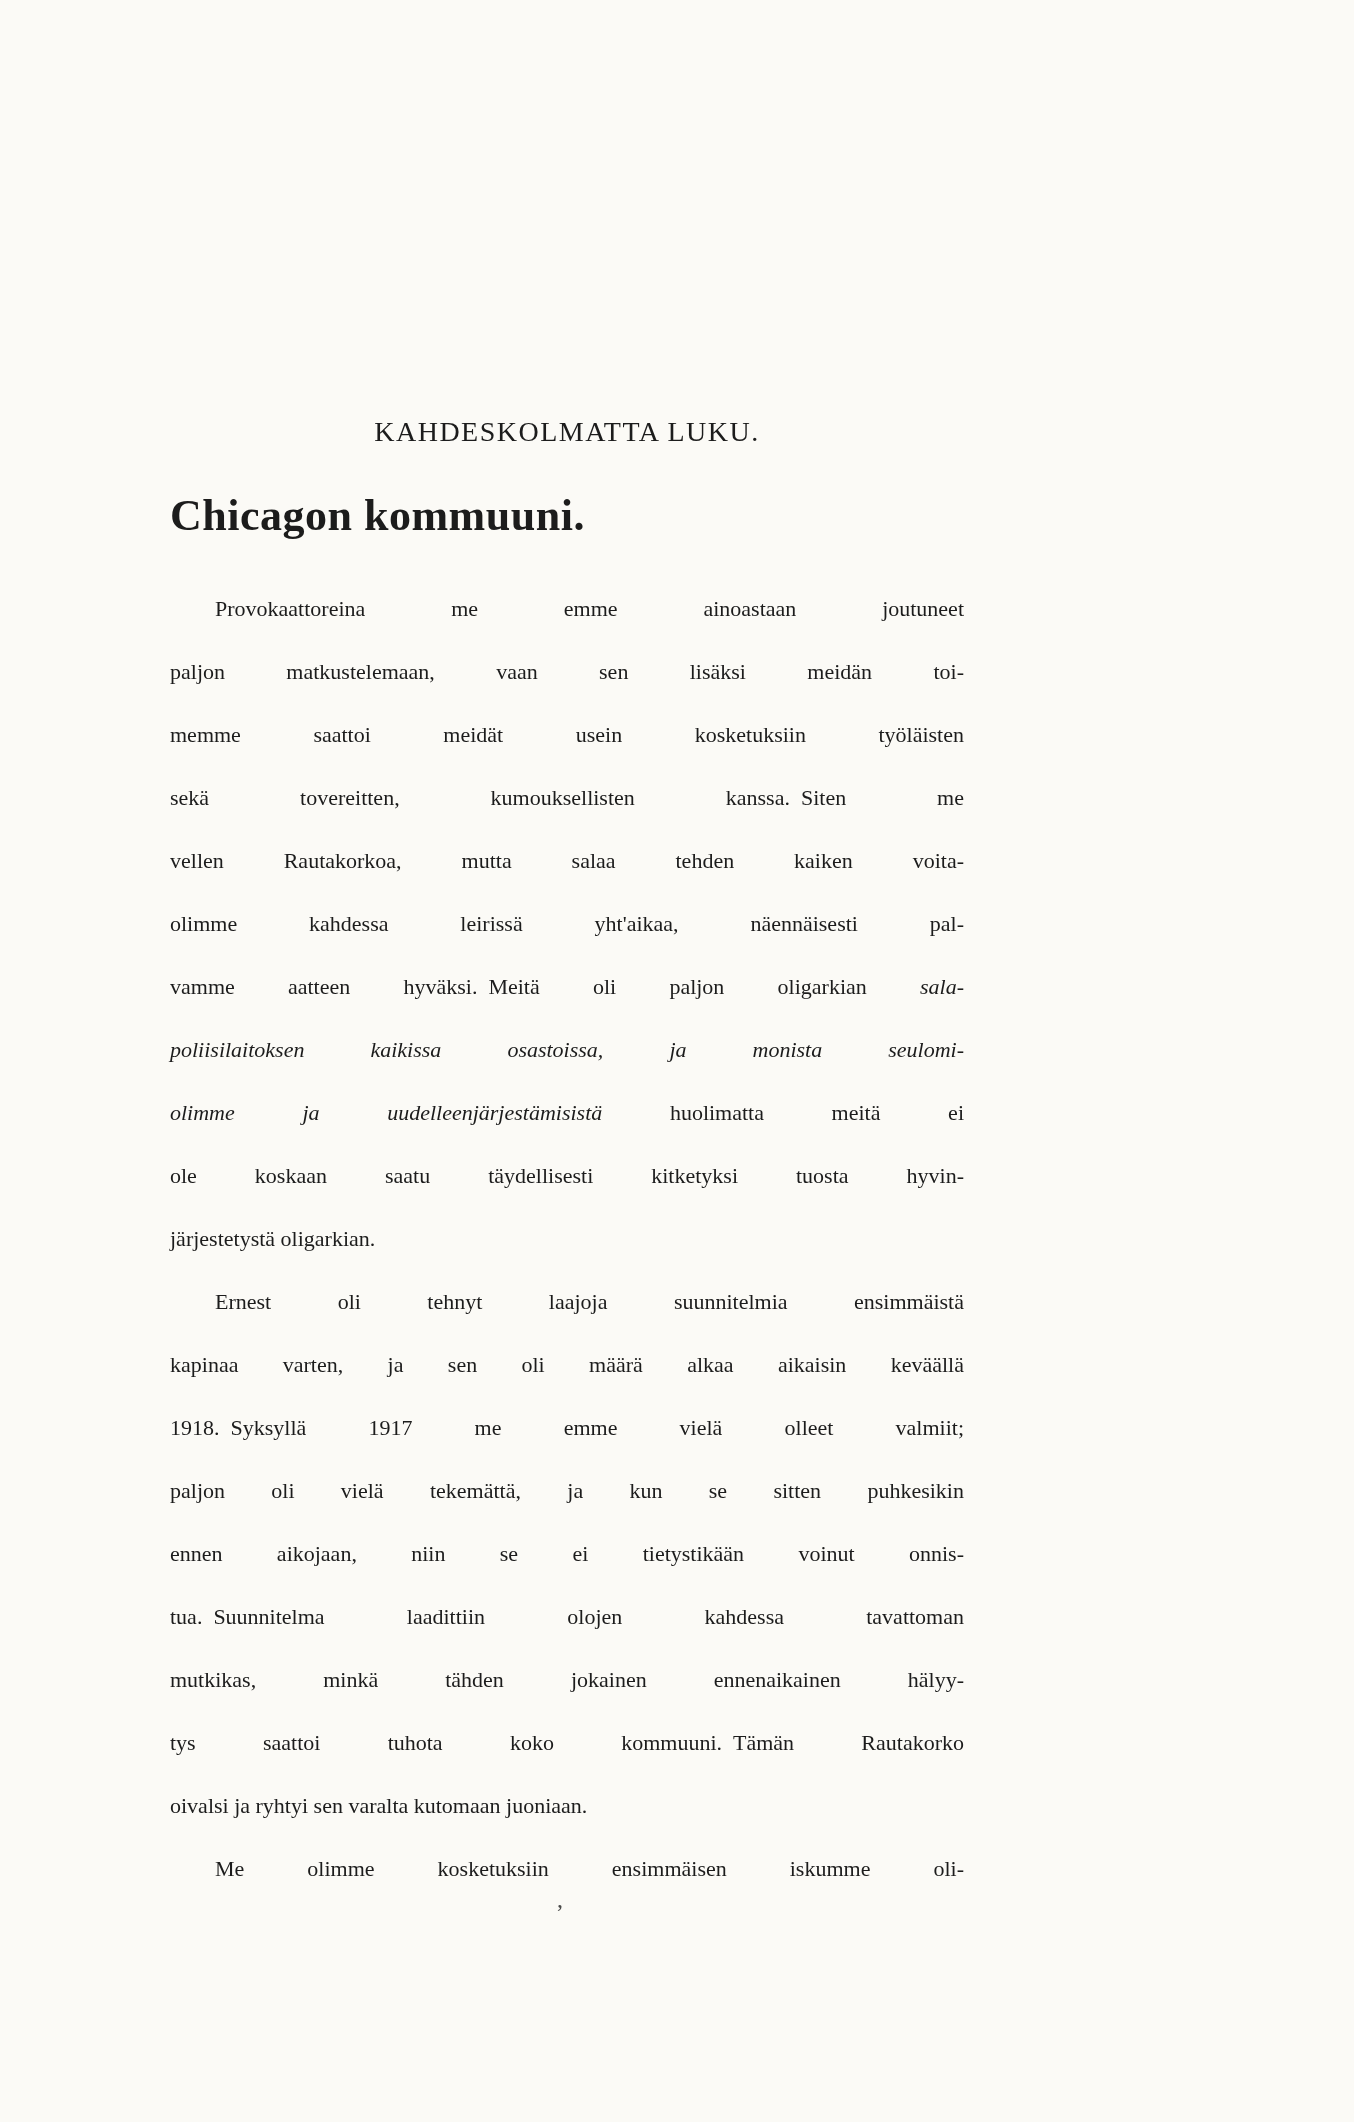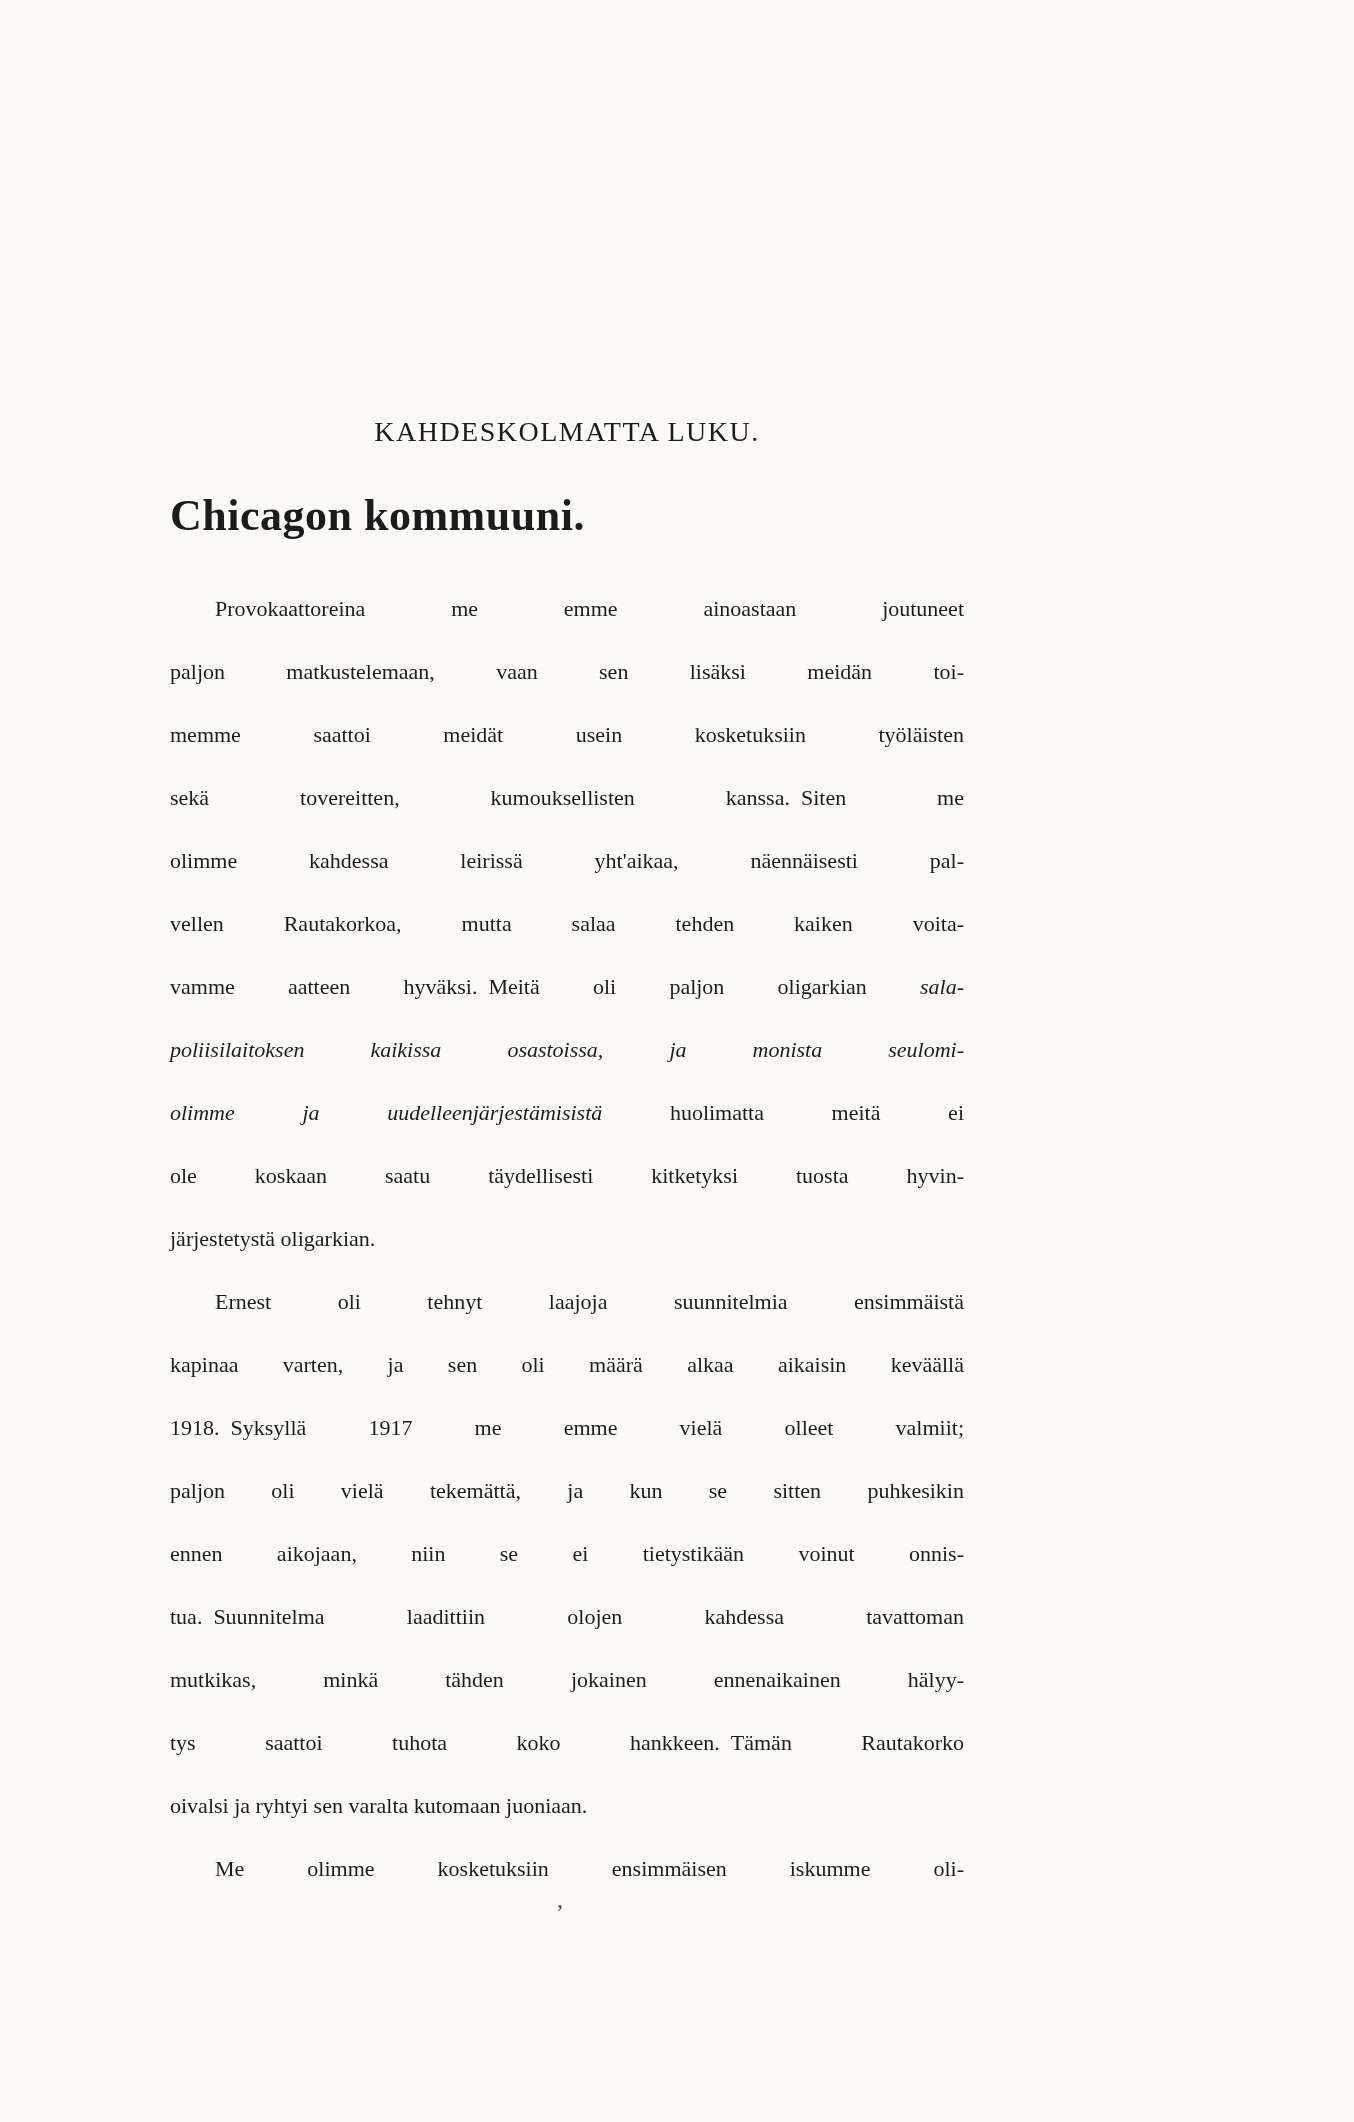--- a/index.html
+++ b/index.html
@@ -67,37 +67,37 @@
 <div class="page">
   <div class="textcol">
     <div class="chapter-heading">KAHDESKOLMATTA LUKU.</div>
     <h1 class="title">Chicagon kommuuni.</h1>
     <div class="body-text">
         <div class="paragraph">
           <div class="line first"><span>Provokaattoreina me emme ainoastaan joutuneet</span></div>
           <div class="line"><span>paljon matkustelemaan, vaan sen lisäksi meidän toi-</span></div>
           <div class="line"><span>memme saattoi meidät usein kosketuksiin työläisten</span></div>
           <div class="line"><span>sekä tovereitten, kumouksellisten kanssa. Siten me</span></div>
+          <div class="line"><span>vellen Rautakorkoa, mutta salaa tehden kaiken voita-</span></div>
           <div class="line"><span>olimme kahdessa leirissä yht'aikaa, näennäisesti pal-</span></div>
-          <div class="line"><span>vellen Rautakorkoa, mutta salaa tehden kaiken voita-</span></div>
           <div class="line"><span>vamme aatteen hyväksi. Meitä oli paljon oligarkian </span><span class="italic">sala-</span></div>
           <div class="line"><span class="italic">poliisilaitoksen kaikissa osastoissa, ja monista seulomi-</span></div>
           <div class="line"><span class="italic">olimme ja uudelleenjärjestämisistä</span><span> huolimatta meitä ei</span></div>
           <div class="line"><span>ole koskaan saatu täydellisesti kitketyksi tuosta hyvin-</span></div>
           <div class="line plain-end"><span>järjestetystä oligarkian.</span></div>
         </div>
         <div class="paragraph">
           <div class="line first"><span>Ernest oli tehnyt laajoja suunnitelmia ensimmäistä</span></div>
           <div class="line"><span>kapinaa varten, ja sen oli määrä alkaa aikaisin keväällä</span></div>
           <div class="line"><span>1918. Syksyllä 1917 me emme vielä olleet valmiit;</span></div>
           <div class="line"><span>paljon oli vielä tekemättä, ja kun se sitten puhkesikin</span></div>
           <div class="line"><span>ennen aikojaan, niin se ei tietystikään voinut onnis-</span></div>
           <div class="line"><span>tua. Suunnitelma laadittiin olojen kahdessa tavattoman</span></div>
           <div class="line"><span>mutkikas, minkä tähden jokainen ennenaikainen hälyy-</span></div>
-          <div class="line"><span>tys saattoi tuhota koko hankkeen. Tämän Rautakorko</span></div>
+          <div class="line"><span>tys saattoi tuhota koko kommuuni. Tämän Rautakorko</span></div>
           <div class="line plain-end"><span>oivalsi ja ryhtyi sen varalta kutomaan juoniaan.</span></div>
         </div>
         <div class="paragraph">
           <div class="line first"><span>Me olimme kosketuksiin ensimmäisen iskumme oli-</span></div>
         </div>
       </div>
   </div>
   <span class="speck">,</span>
 </div>
 

